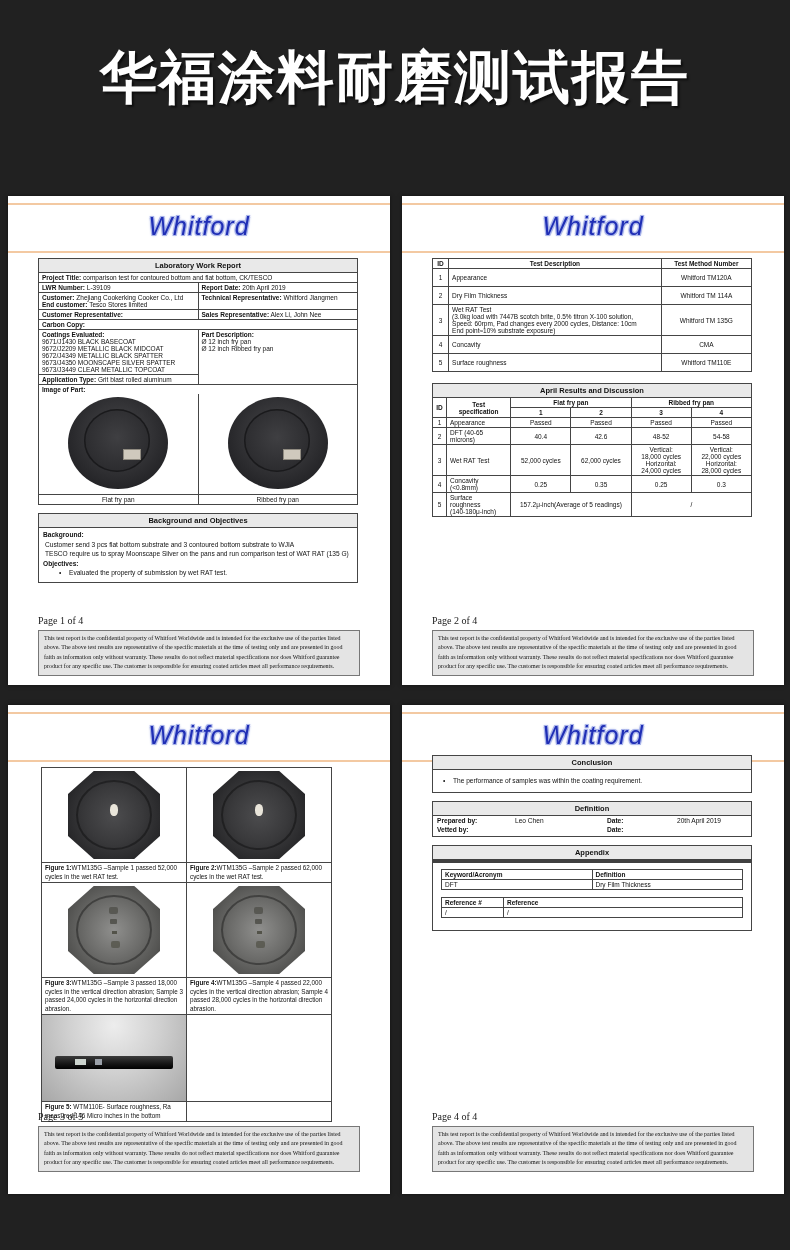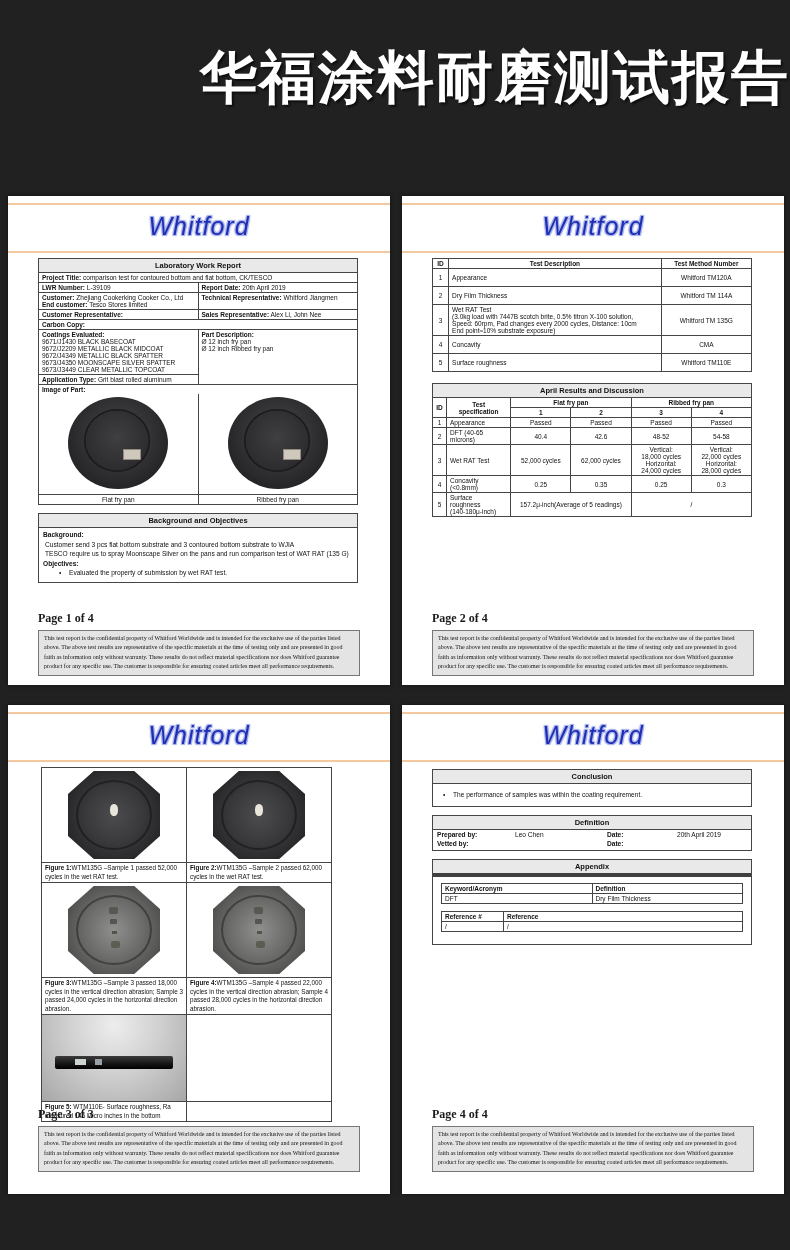--- a/index.html
+++ b/index.html
@@ -3,21 +3,21 @@
 <meta charset="utf-8">
 <style>
   html,body{margin:0;padding:0;}
   body{
     width:790px;height:1250px;position:relative;
     background:#212121;
     font-family:"Liberation Sans",sans-serif;
     -webkit-font-smoothing:antialiased;
   }
   .main-title{
-    position:absolute;top:40px;left:0;width:790px;text-align:right;
+    position:absolute;top:40px;left:0;width:790px;text-align:center;
     color:#ffffff;font-size:57px;font-weight:bold;letter-spacing:2px;
     text-shadow:2px 2px 2px rgba(0,0,0,.6);
   }
   .page{
     position:absolute;width:382px;height:489px;background:#ffffff;
     box-shadow:0 0 4px rgba(0,0,0,.5);overflow:hidden;color:#111;
   }
   .page1{left:8px;top:196px;}
   .page2{left:402px;top:196px;}
   .page3{left:8px;top:705px;}
@@ -69,21 +69,21 @@
   .device::after{content:"";position:absolute;left:34%;top:3px;width:7px;height:6px;background:#9aa0a8;}
   
   .bullet{position:relative;padding-left:16px;}
   .bullet::before{content:"•";position:absolute;left:6px;top:0;}
   .bullet2{position:relative;padding-left:26px;}
   .bullet2::before{content:"•";position:absolute;left:16px;top:0;}
   
   .page-footer{position:absolute;left:30px;width:322px;}
   .pf-12{bottom:9px;}
   .pf-34{bottom:22px;}
-  .page-label{font-family:"Liberation Serif",serif;font-size:12px;font-weight:bold;margin-bottom:4px;color:#1a1a1a;}
+  .page-label{font-family:"Liberation Serif",serif;font-size:10px;font-weight:normal;margin-bottom:4px;color:#1a1a1a;}
   .disclaimer{background:#e4e4e4;border:1px solid #777;font-family:"Liberation Serif",serif;
     font-size:6px;line-height:1.6;padding:3px 5px;color:#101010;}
   
   .cap{font-size:6.3px;line-height:1.35;padding:1px 3px;}
   .body-text{font-size:6.6px;line-height:1.45;}
   .box{border:1px solid #454545;}
   .inner-pad{padding:2px 4px 4px 4px;}
   .auth-row{display:flex;font-size:6.6px;padding:1px 4px;}
   .auth-row .c1{width:78px;font-weight:bold;}
   .auth-row .c2{width:92px;}
@@ -384,21 +384,21 @@
   <div class="page-footer pf-34">
     <div class="page-label">Page 3 of 3</div>
     <div class="disclaimer">This test report is the confidential property of Whitford Worldwide and is intended for the exclusive use of the parties listed above.  The above test results are representative of the specific materials at the time of testing only and are presented in good faith as information only without warranty.  These results do not reflect material specifications nor does Whitford guarantee product for any specific use.  The customer is responsible for ensuring coated articles meet all performance requirements.</div>
   </div>
 </div>
 
 <div class="page page4">
   <div class="accent-top"></div>
   <div class="logo">Whitford</div>
   <div class="accent-bottom"></div>
-  <div class="content" style="top:64px;">
+  <div class="content" style="top:50px;">
     <div class="box">
       <div class="sec-title" style="border-bottom:1px solid #454545;">Conclusion</div>
       <div class="inner-pad body-text" style="padding-top:6px;padding-bottom:6px;">
         <div class="bullet">The performance of samples was within the coating requirement.</div>
       </div>
     </div>
 
     <div class="gap8"></div>
 
     <div class="box">

